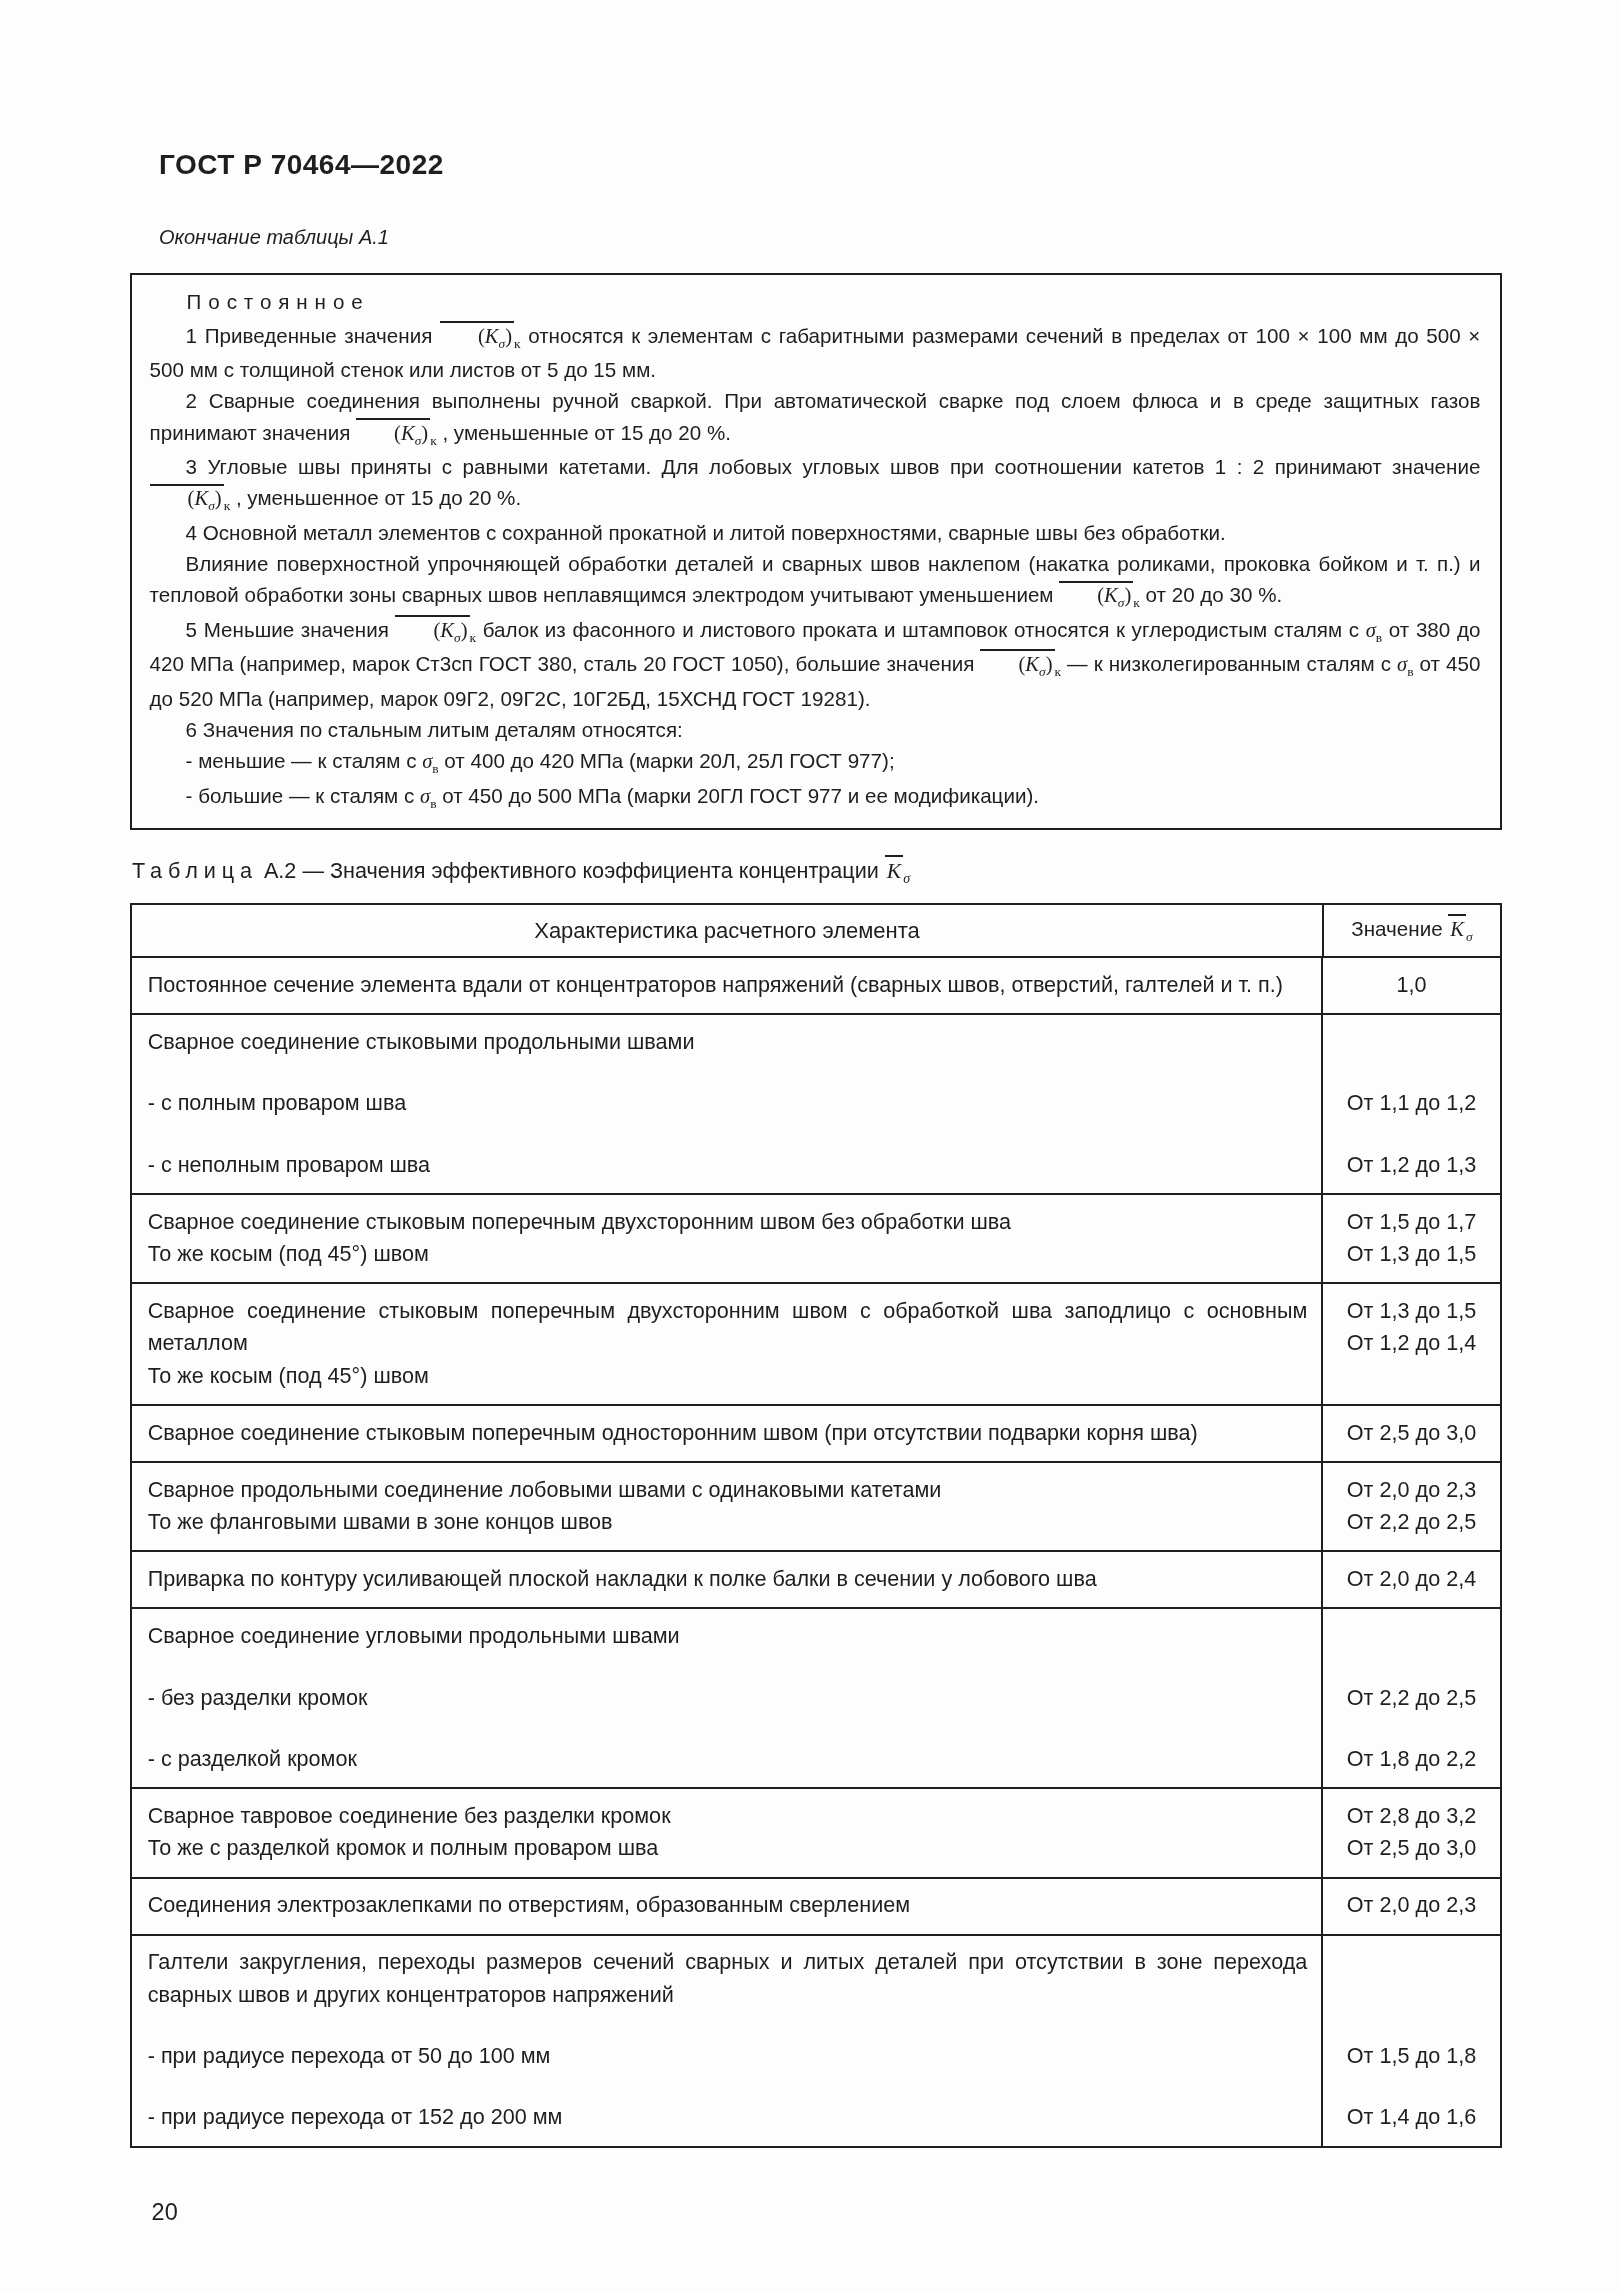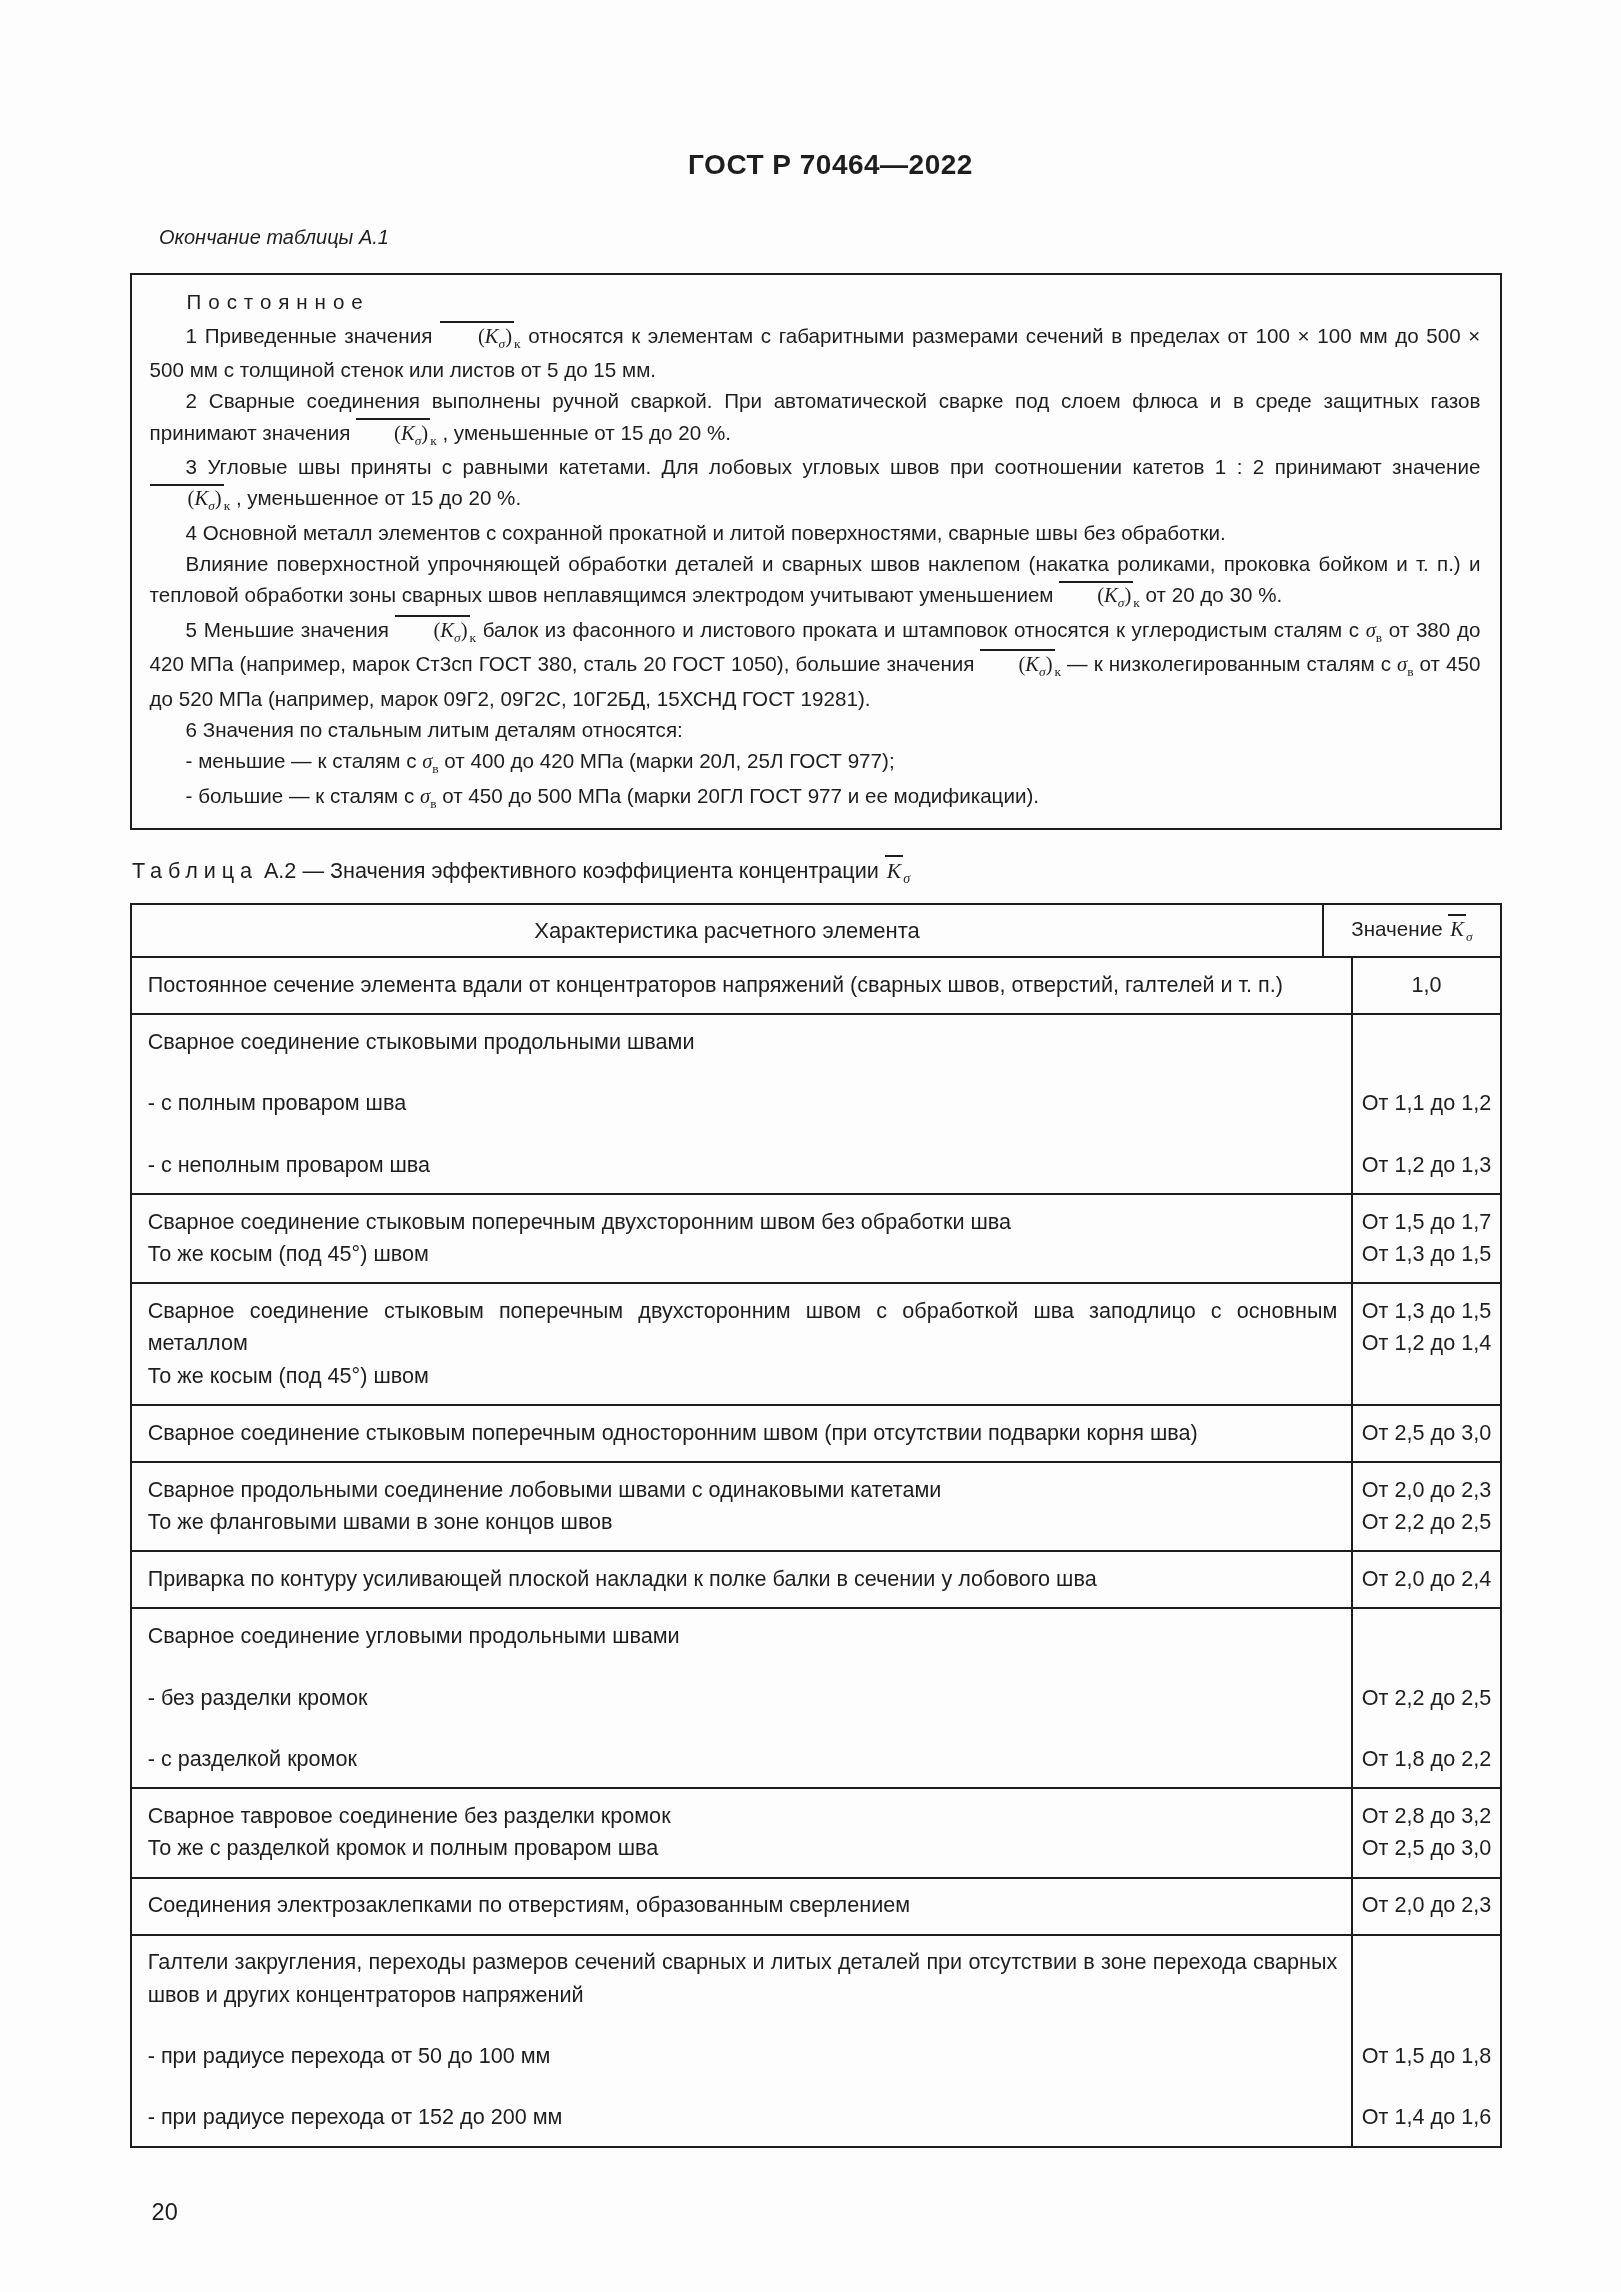--- a/index.html
+++ b/index.html
@@ -15,21 +15,20 @@
     position:absolute;
     left:130px; top:0;
     width:1372px;
   }
   
   .doc-header{
     margin:149px 0 0 29px;
     font-size:28px;
     font-weight:bold;
     letter-spacing:0.5px;
-    text-align:center;
   }
   .cont-caption{
     margin:45px 0 0 29px;
     font-size:20px;
     font-style:italic;
   }
   
   .notes-box{
     margin-top:23.5px;
     border:2px solid #1e1e1e;
@@ -89,21 +88,21 @@
   }
   .t-row{ border-bottom:2.9px solid #1e1e1e; }
   .t-row:last-child{ border-bottom:none; }
   .item{ display:flex; align-items:stretch;justify-content:flex-end; }
   .item-l{
     flex:1;
     padding:0 13.7px 0 15.7px;
     text-align:justify;
   }
   .item-v{
-    width:149px;
+    width:179px;
     box-sizing:border-box;
     border-left:2px solid #1e1e1e;
     text-align:center;
     padding:0 3.9px;
   }
   .t-row .item:first-child .item-l,
   .t-row .item:first-child .item-v{ padding-top:10.8px; }
   .t-row .item:last-child .item-l,
   .t-row .item:last-child .item-v{ padding-bottom:11.8px; }
   .item.gap .item-l{ height:29px; }

